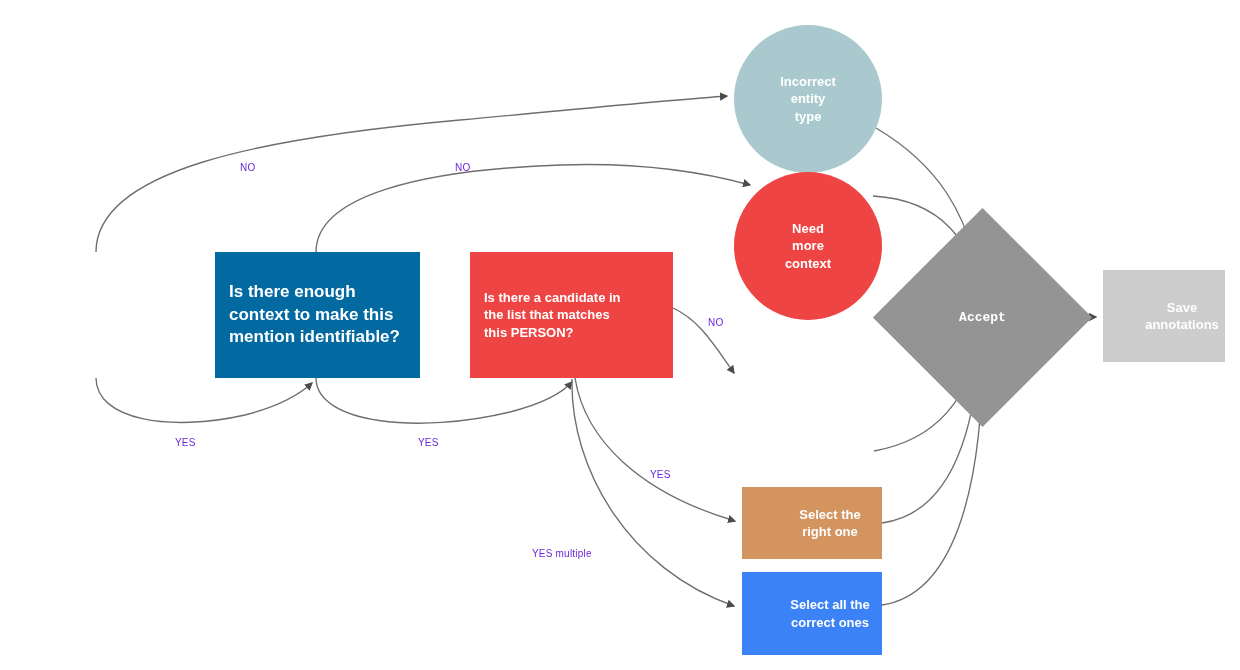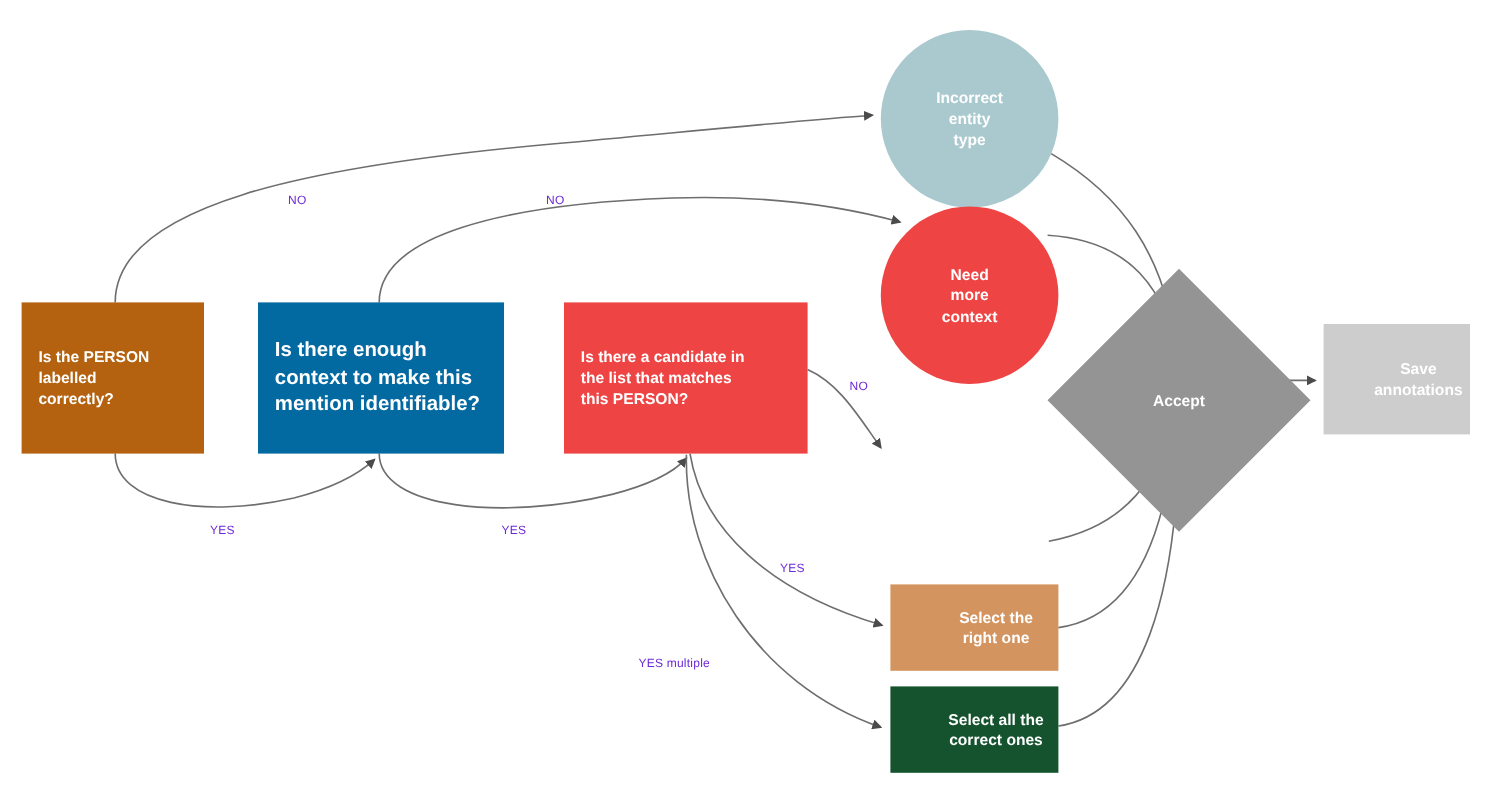--- a/index.html
+++ b/index.html
@@ -120,25 +120,20 @@
       <path d="M 874 451 C 935 440 972 400 980 330"></path>
 
       <path d="M 882 523 C 940 515 975 455 981 332"></path>
 
       <path d="M 882 605 C 950 595 984 500 983 334"></path>
 
       <path d="M 1060 317 L 1096 317"></path>
     </g>
   </svg>
 
-  <div class="node rect" style="left:18px; top:252px; width:152px; height:126px; background:#b4620f; font-size:13px;">
-    <span class="nodetext">Is the PERSON
-labelled
-correctly?</span>
-  </div>
 
   <div class="node rect" style="left:215px; top:252px; width:205px; height:126px; background:#0369a1; font-size:17px;">
     <span class="nodetext">Is there enough
 context to make this
 mention identifiable?</span>
   </div>
 
   <div class="node rect" style="left:470px; top:252px; width:203px; height:126px; background:#ef4444; font-size:13px;">
     <span class="nodetext">Is there a candidate in
 the list that matches
@@ -156,26 +151,26 @@
 more
 context</span>
   </div>
 
 
   <div class="node pill" style="left:742px; top:487px; width:140px; height:72px; background:#d39460;">
     <span class="nodetext">Select the
 right one</span>
   </div>
 
-  <div class="node pill" style="left:742px; top:572px; width:140px; height:72px; background:#14532d;">
+  <div class="node pill" style="left:742px; top:572px; width:140px; height:83px; background:#3b82f6;">
     <span class="nodetext">Select all the
 correct ones</span>
   </div>
 
-  <div class="diamond-wrap" style="left:905px; top:256px; width:155px; height:155px;">
+  <div class="diamond-wrap" style="left:905px; top:240px; width:155px; height:155px;font-family:Liberation Mono, monospace;">
     <div class="diamond-shape" style="background:#949494;"></div>
     <span class="diamond-label">Accept</span>
   </div>
 
   <div class="node pill" style="left:1103px; top:270px; width:122px; height:92px; background:#cdcdcd;">
     <span class="nodetext">Save
 annotations</span>
   </div>
 
   <span class="edge-label" style="left:240px; top:162px;">NO</span>

